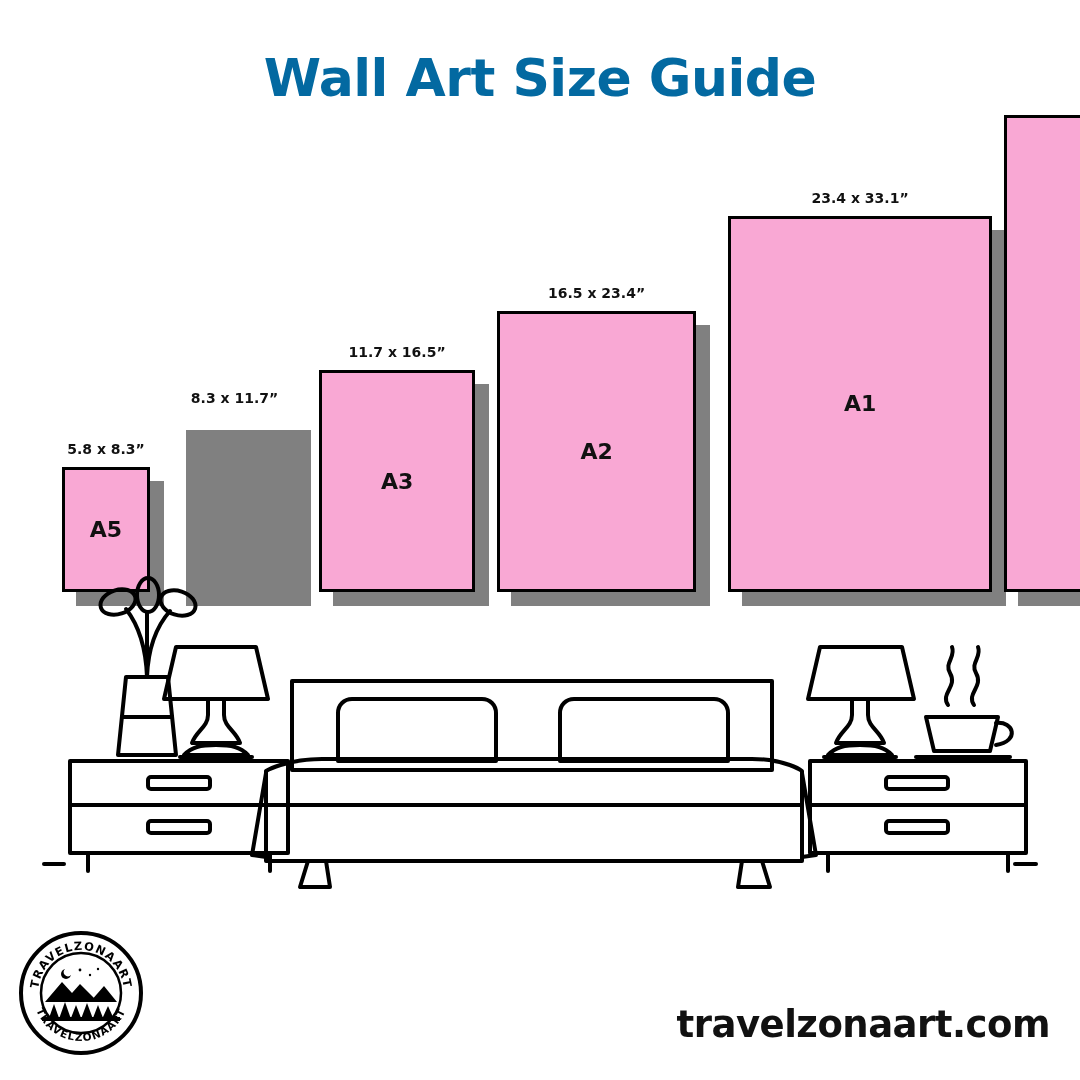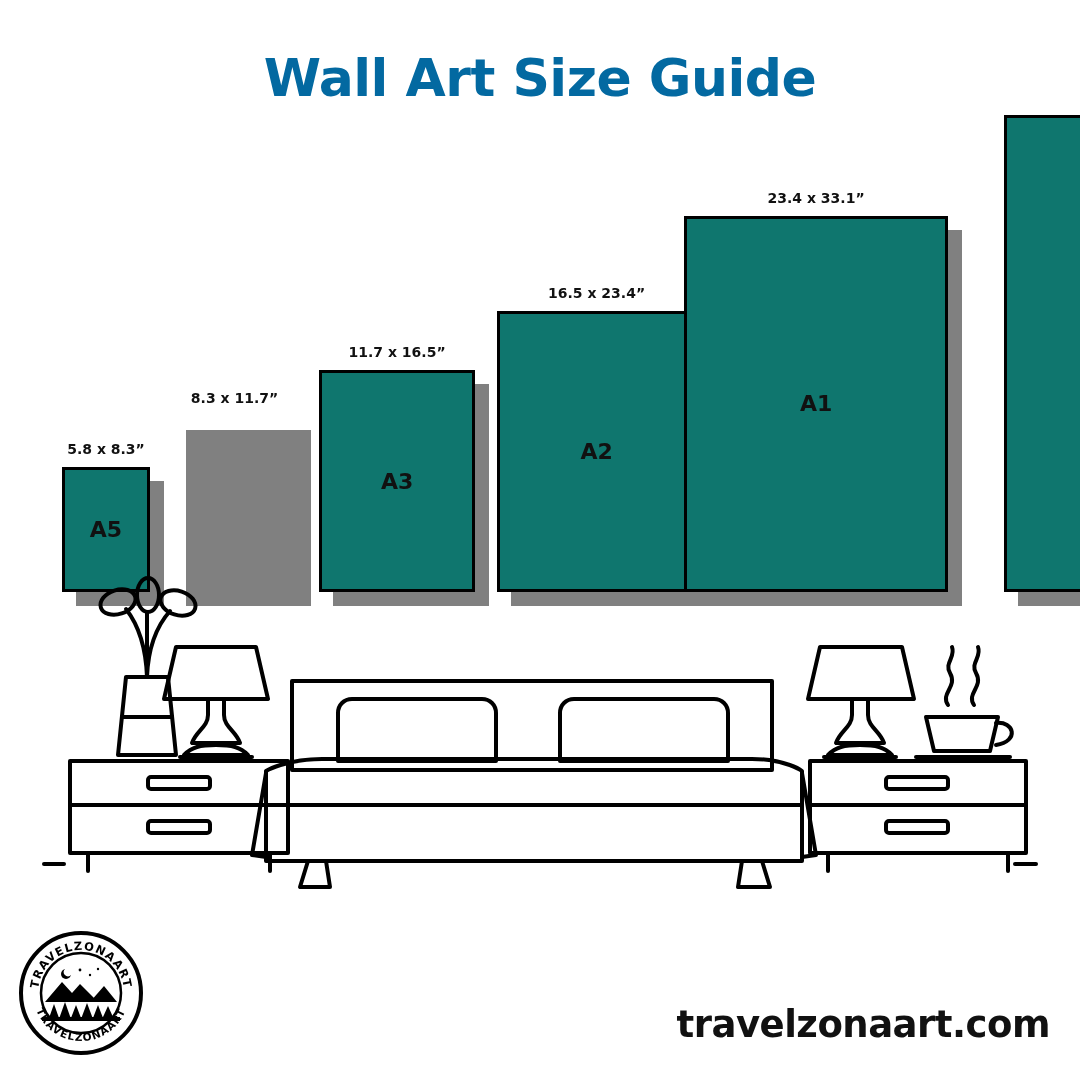--- a/index.html
+++ b/index.html
@@ -47,21 +47,21 @@
     font-weight: 700;
     color: #111111;
     white-space: nowrap;
   }
   .frame-shadow {
     position: absolute;
     background: #808080;
   }
   .frame-box {
     position: absolute;
-    background: #0f766e;
+    background: #f9a8d4;
     border: 3px solid #000000;
     display: flex;
     align-items: center;
     justify-content: center;
   }
   .frame-name {
     font-size: 22px;
     font-weight: 700;
     color: #111111;
   }
@@ -119,21 +119,21 @@
         <span class="frame-name">A3</span>
       </div>
     </div>
     <div class="frame-group" style="left: 497.2px; width: 212.8px; height: 315.16px;">
       <div class="frame-label" style="top: 0px; width: 198.8px;">16.5 x 23.4”</div>
       <div class="frame-shadow" style="left: 14px; top: 40px; width: 198.8px; height: 281.16px;"></div>
       <div class="frame-box" style="left: 0px; top: 26px; width: 198.8px; height: 281.16px;">
         <span class="frame-name">A2</span>
       </div>
     </div>
-    <div class="frame-group" style="left: 684px; width: 278.12px; height: 410.3px;">
+    <div class="frame-group" style="left: 728px; width: 278.12px; height: 410.3px;">
       <div class="frame-label" style="top: 0px; width: 264.12px;">23.4 x 33.1”</div>
       <div class="frame-shadow" style="left: 14px; top: 40px; width: 264.12px; height: 376.3px;"></div>
       <div class="frame-box" style="left: 0px; top: 26px; width: 264.12px; height: 376.3px;">
         <span class="frame-name">A1</span>
       </div>
     </div>
     <div class="frame-group" style="left: 1004.12px; width: 349.12px; height: 511.12px;">
       <div class="frame-label" style="top: 0px; width: 335.12px;">33.1 x 46.8”</div>
       <div class="frame-shadow" style="left: 14px; top: 40px; width: 335.12px; height: 477.12px;"></div>
       <div class="frame-box" style="left: 0px; top: 26px; width: 335.12px; height: 477.12px;"></div>

